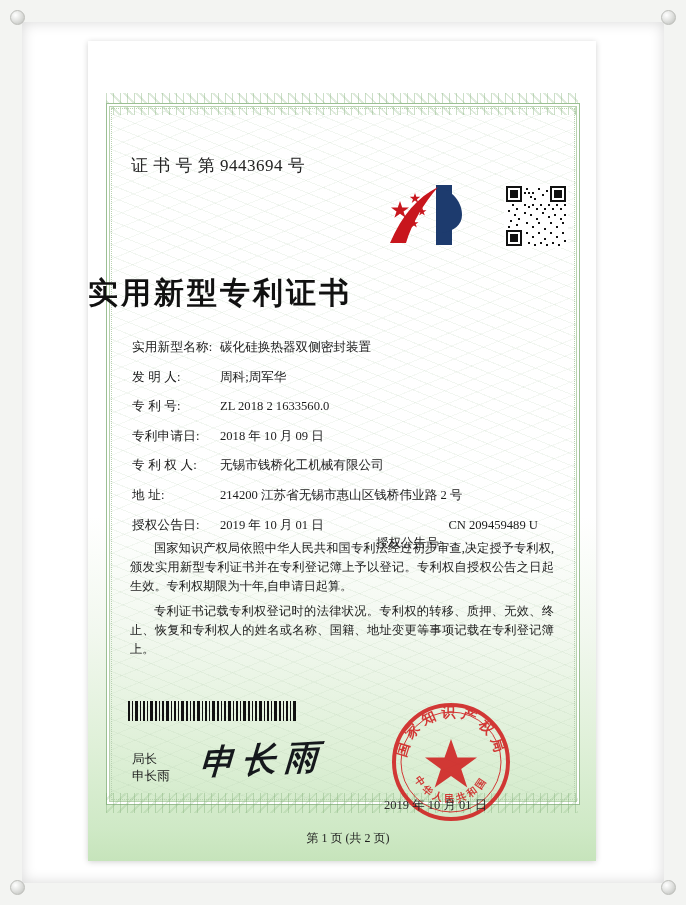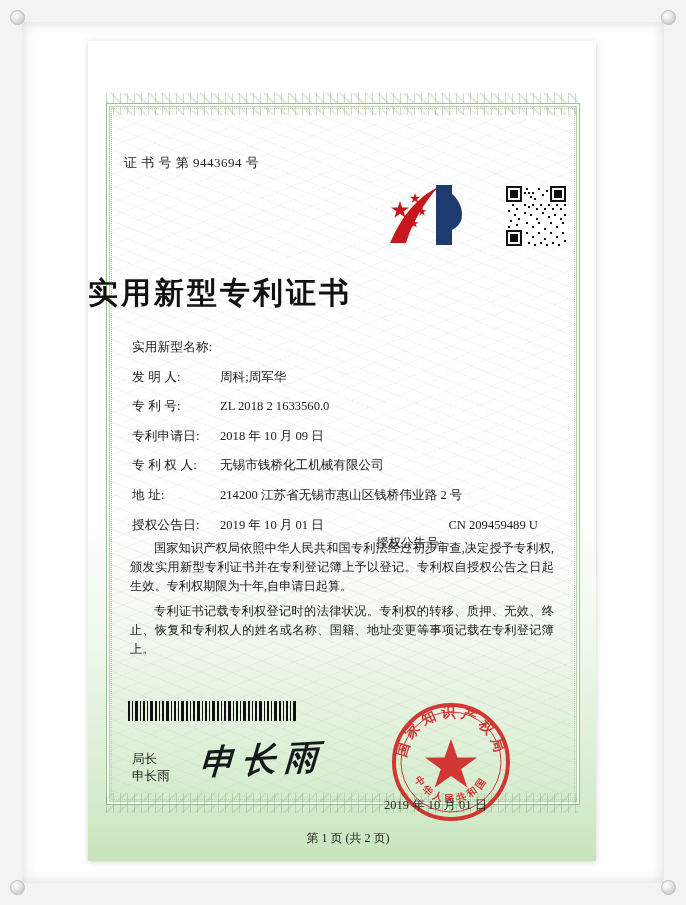--- a/index.html
+++ b/index.html
@@ -118,22 +118,22 @@
         rgba(255,255,255,0) 1px, rgba(255,255,255,0) 11px),
       repeating-linear-gradient(-22deg,
         rgba(180,205,175,0.14) 0px, rgba(180,205,175,0.14) 1px,
         rgba(255,255,255,0) 1px, rgba(255,255,255,0) 13px);
     pointer-events: none;
   }
 
   
   .cert-no {
     position: absolute;
-    left: 36px; top: 113px;
-    font-size: 13px;
+    left: 43px; top: 113px;
+    font-size: 17px;
     letter-spacing: .5px;
     color: #222;
     white-space: nowrap;
   }
 
   
   .logo {
     position: absolute;
     left: 296px; top: 140px;
     width: 86px; height: 72px;
@@ -396,20 +396,21 @@
           <rect x="60" y="56" width="2" height="2"></rect>
         </g>
       </svg>
     </div>
 
     <div class="cert-title">实用新型专利证书</div>
 
     <div class="fields">
       <div class="field-row">
         <span class="field-label">实用新型名称:</span>
+        <span class="field-value">碳化硅换热器双侧密封装置</span>
       </div>
       <div class="field-row">
         <span class="field-label">发 明 人:</span>
         <span class="field-value">周科;周军华</span>
       </div>
       <div class="field-row">
         <span class="field-label">专 利 号:</span>
         <span class="field-value">ZL 2018 2 1633560.0</span>
       </div>
       <div class="field-row">

